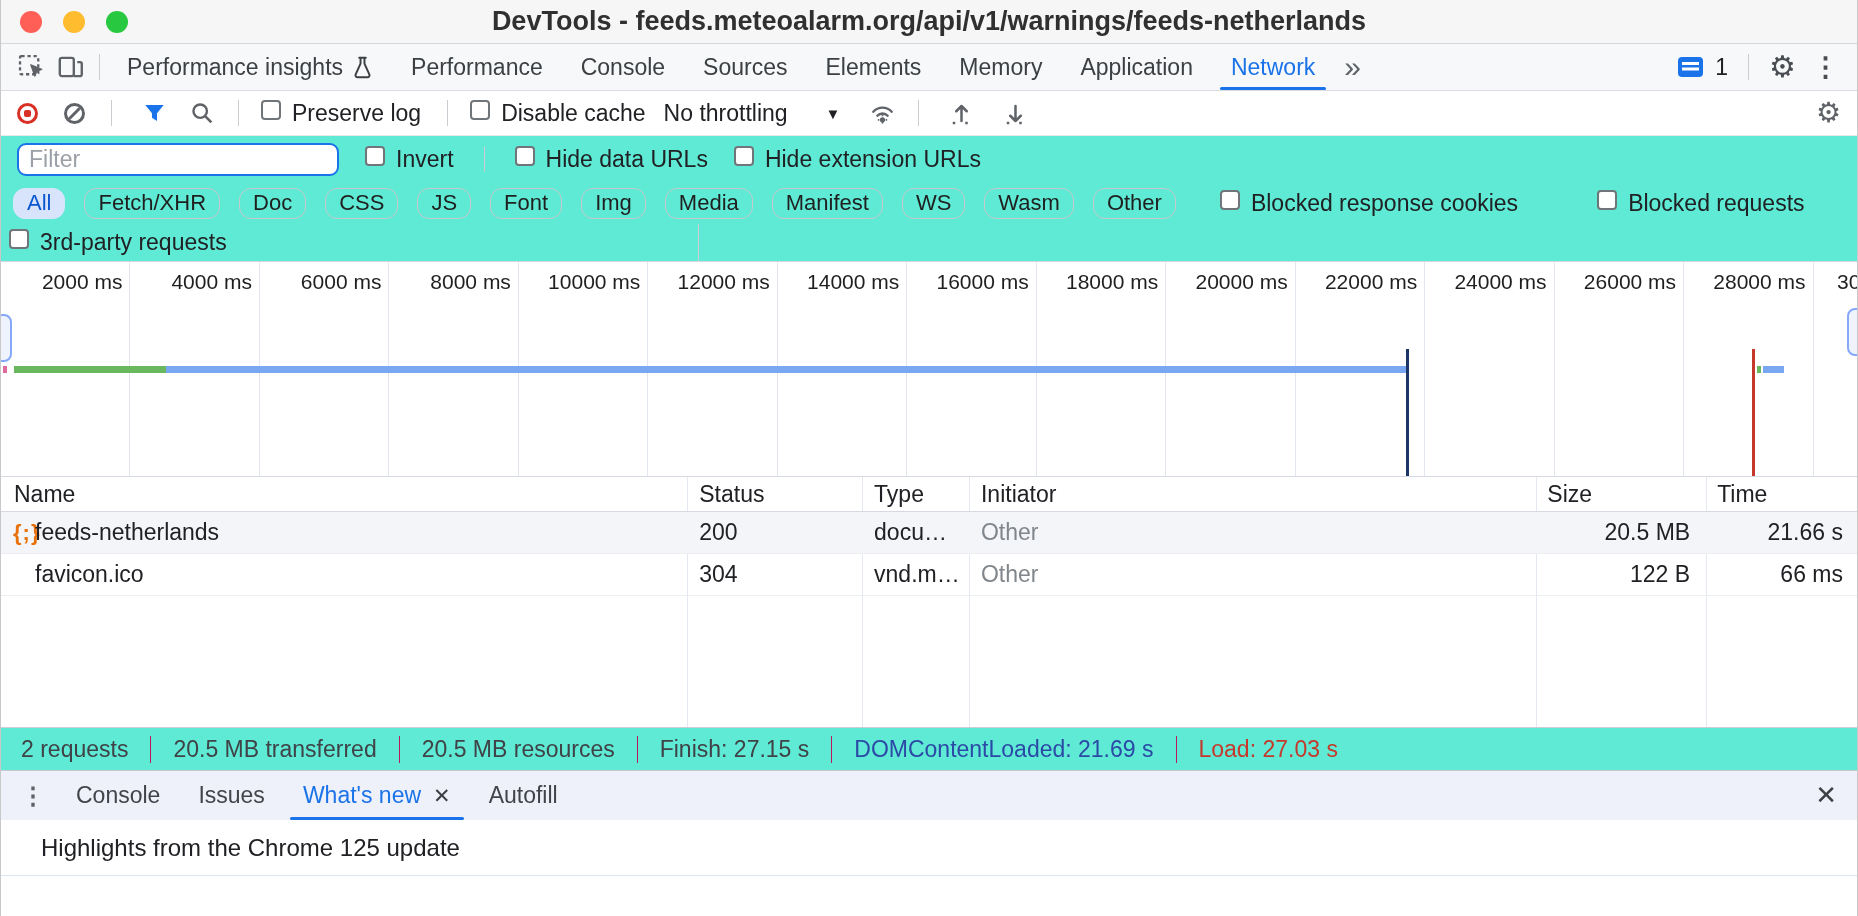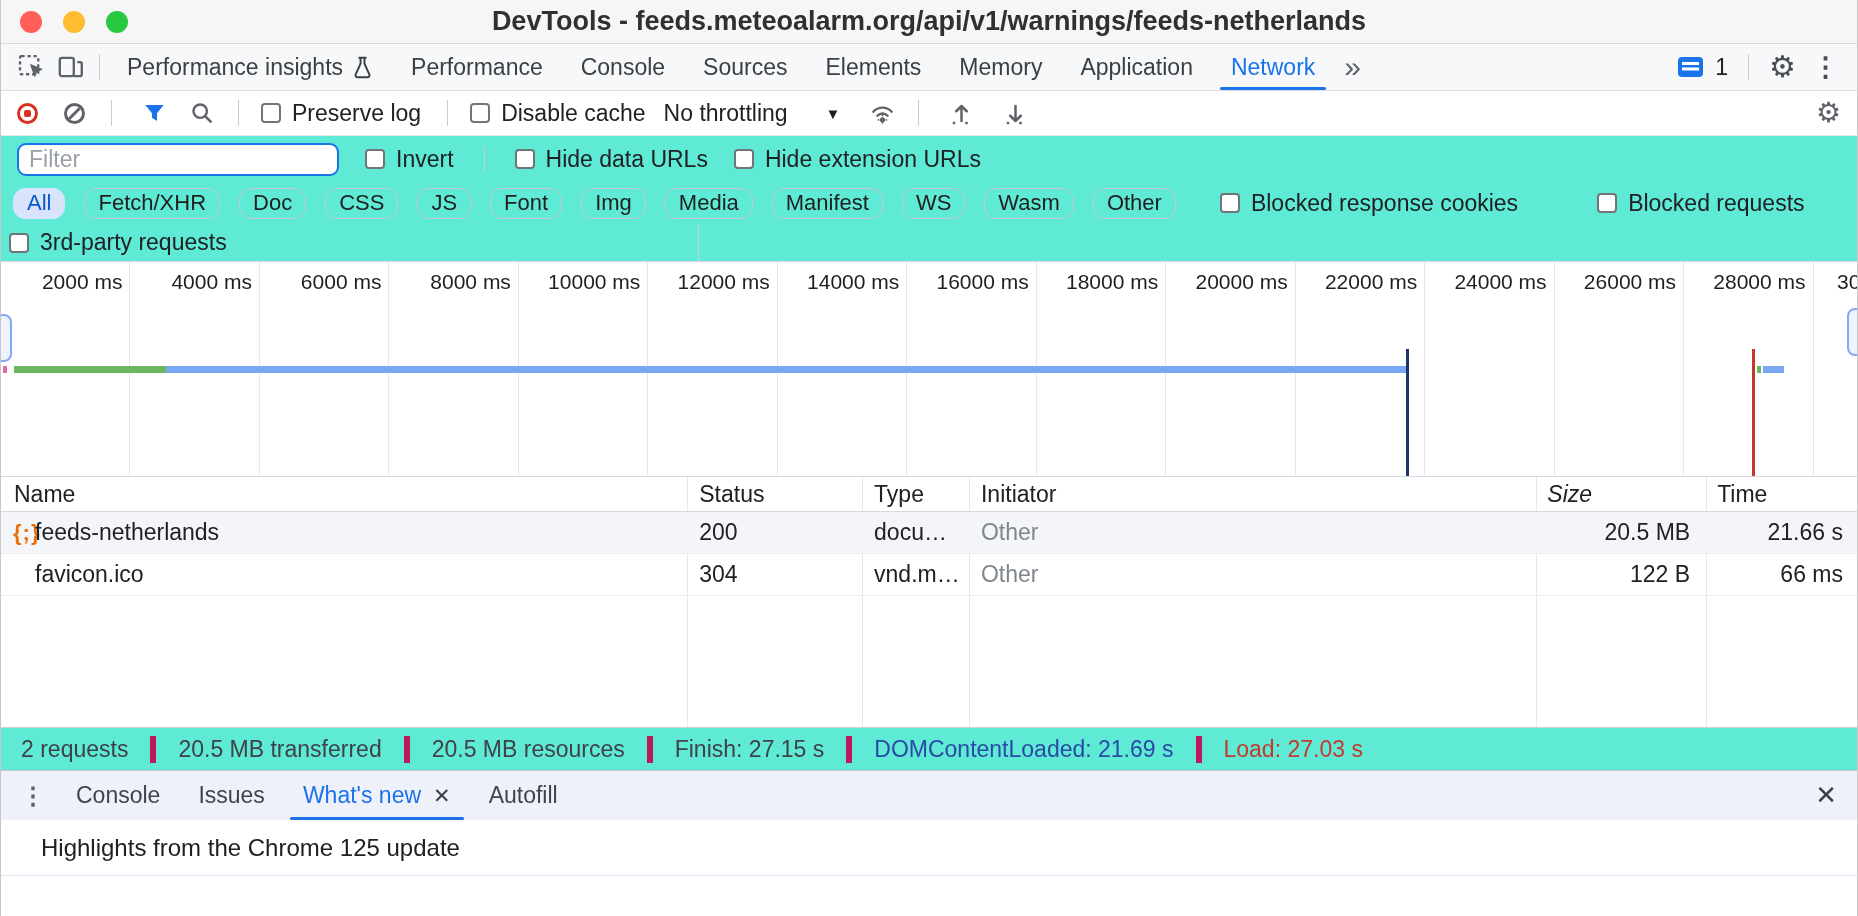--- a/index.html
+++ b/index.html
@@ -29,21 +29,21 @@
   .gear { font-size:30px; color:#494d52; line-height:1; }
   .kebab { font-size:27px; color:#494d52; font-weight:bold; line-height:1; padding:0 4px; }
 
   
   .nettoolbar { height:45px; background:#fff; border-bottom:1px solid #e8eaed; display:flex; align-items:center; padding:0 16px; gap:0; }
   .icon-record { width:21px; height:21px; border:3px solid #d93025; border-radius:50%; position:relative; flex:none; }
   .icon-record::after { content:""; position:absolute; inset:4px; background:#d93025; border-radius:2px; }
   .icon-clear { width:21px; height:21px; border:3px solid #5f6368; border-radius:50%; position:relative; flex:none; overflow:hidden; }
   .icon-clear::after { content:""; position:absolute; left:50%; top:-4px; bottom:-4px; width:3px; margin-left:-1.5px; background:#5f6368; transform:rotate(45deg); }
   .cb { width:20px; height:20px; border:2px solid #70757a; border-radius:4px; background:#fff; flex:none; }
-  .cb-wrap { display:flex; align-items:center; gap:11px; font-size:23px; color:#202124; white-space:nowrap; }
+  .cb-wrap { display:flex; gap:11px; font-size:23px; color:#202124; white-space:nowrap; }
   .throttle { display:flex; align-items:center; gap:38px; font-size:23px; color:#202124; }
   .dd-arrow { font-size:15px; color:#202124; }
   .gap8{width:8px;flex:none}.gap14{width:14px;flex:none}.gap18{width:18px;flex:none}.gap22{width:22px;flex:none}.gap26{width:26px;flex:none}
 
   
   .filterbar { height:46px; display:flex; align-items:center; padding:0 16px; }
   .filter-input { width:322px; height:33px; border:2px solid #1a73e8; border-radius:9px; font-size:23px; padding:0 10px; color:#202124; outline:none; font-family:"Liberation Sans",sans-serif; }
   .filter-input::placeholder { color:#9aa0a6; }
 
   
@@ -74,36 +74,36 @@
   .ov-pill.left { left:-6px; top:52px; }
   .ov-pill.right { left:1846px; top:46px; }
 
   
   .rtable { height:251px; position:relative; background:#fff; }
   .colsep { position:absolute; top:0; bottom:0; width:1px; background:#e4e8f0; z-index:0; }
   .thead { display:flex; height:36px; border-top:1px solid #d6dae0; border-bottom:1px solid #d6dae0; align-items:center; position:relative; z-index:1; }
   .th { font-size:23px; color:#202124; padding-left:13px; white-space:nowrap; overflow:hidden; }
   .thead .th:nth-child(1){ width:686px; } .thead .th:nth-child(2){ width:175px; }
   .thead .th:nth-child(3){ width:107px; } .thead .th:nth-child(4){ width:567px; }
-  .thead .th:nth-child(5){ width:170px;font-style:italic; } .thead .th:nth-child(6){ width:153px; }
+  .thead .th:nth-child(5){ width:170px; } .thead .th:nth-child(6){ width:153px; }
   .trow { display:flex; height:42px; align-items:center; position:relative; z-index:1; border-bottom:1px solid #eceef2; font-size:23px; }
   .trow.shaded { background:#f3f5f9; }
   .c-name { width:686px; display:flex; align-items:center; overflow:hidden; white-space:nowrap; }
   .ricon { width:34px; padding-left:12px; flex:none; color:#e8710a; font-weight:bold; font-size:22px; letter-spacing:1px; }
   .c-status { width:175px; padding-left:13px; }
   .c-type { width:107px; padding-left:13px; overflow:hidden; white-space:nowrap; }
   .c-init { width:567px; padding-left:13px; color:#80868b; }
   .c-size { width:170px; text-align:right; padding-right:14px; }
   .c-time { width:153px; text-align:right; padding-right:14px; }
 
   
   .summary { height:43px; border-top:1px solid #ccd0d6; display:flex; align-items:center; padding-left:20px; font-size:23px; color:#3f4246; }
   .sumitem { padding:0 22px; white-space:nowrap; }
   .sumitem:first-child { padding-left:0; }
-  .sumitem:not(:first-child) { border-left:6px solid #be185d; }
+  .sumitem:not(:first-child) { border-left:1px solid #be185d; }
 
   
   .drawerbar { height:50px; background:#eef1fa; border-top:1px solid #c6c9ce; display:flex; align-items:center; padding:0 20px 0 14px; }
   .d-kebab { font-size:24px; color:#5f6368; font-weight:bold; padding:0 12px 0 6px; }
   .dtabs { display:flex; align-items:center; height:100%; }
   .dtab { display:flex; align-items:center; gap:12px; height:100%; padding:0 19px; position:relative; font-size:23px; color:#41454a; white-space:nowrap; }
   .dtab.active { color:#1a73e8; }
   .dtab.active::after { content:""; position:absolute; left:6px; right:6px; bottom:0; height:3px; background:#1a73e8; border-radius:2px; }
   .dtab-close { font-size:21px; color:#3c4043; }
   .drawer-close { margin-left:auto; font-size:26px; color:#3c4043; }

